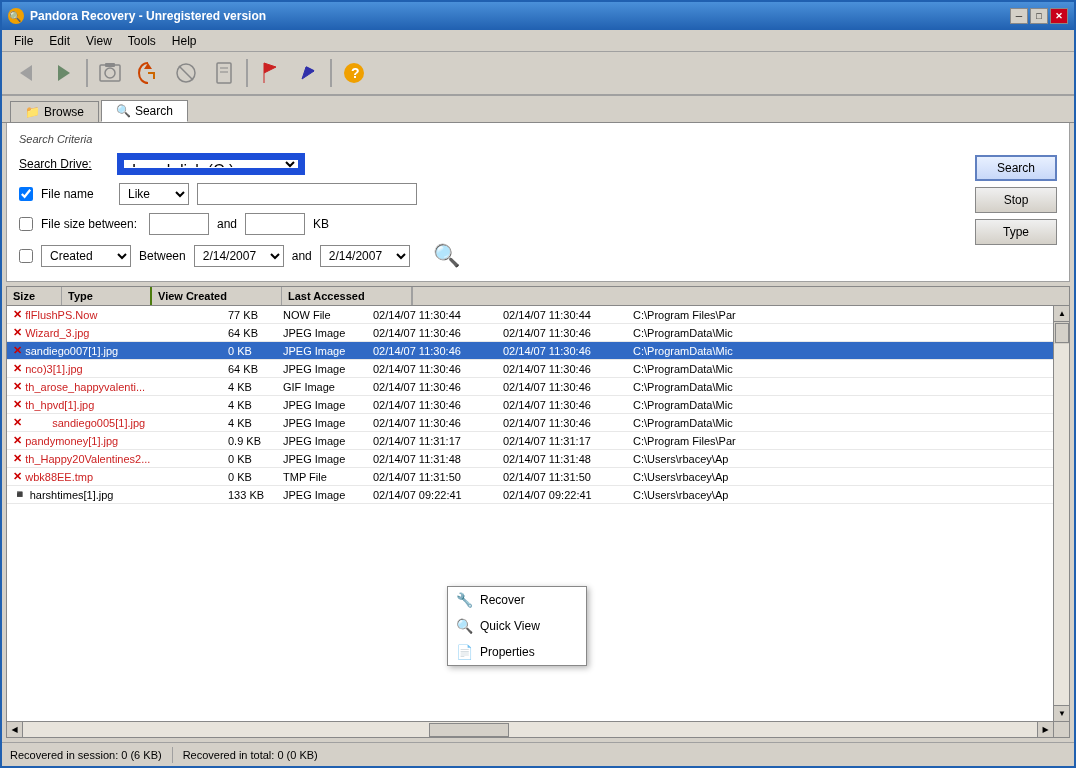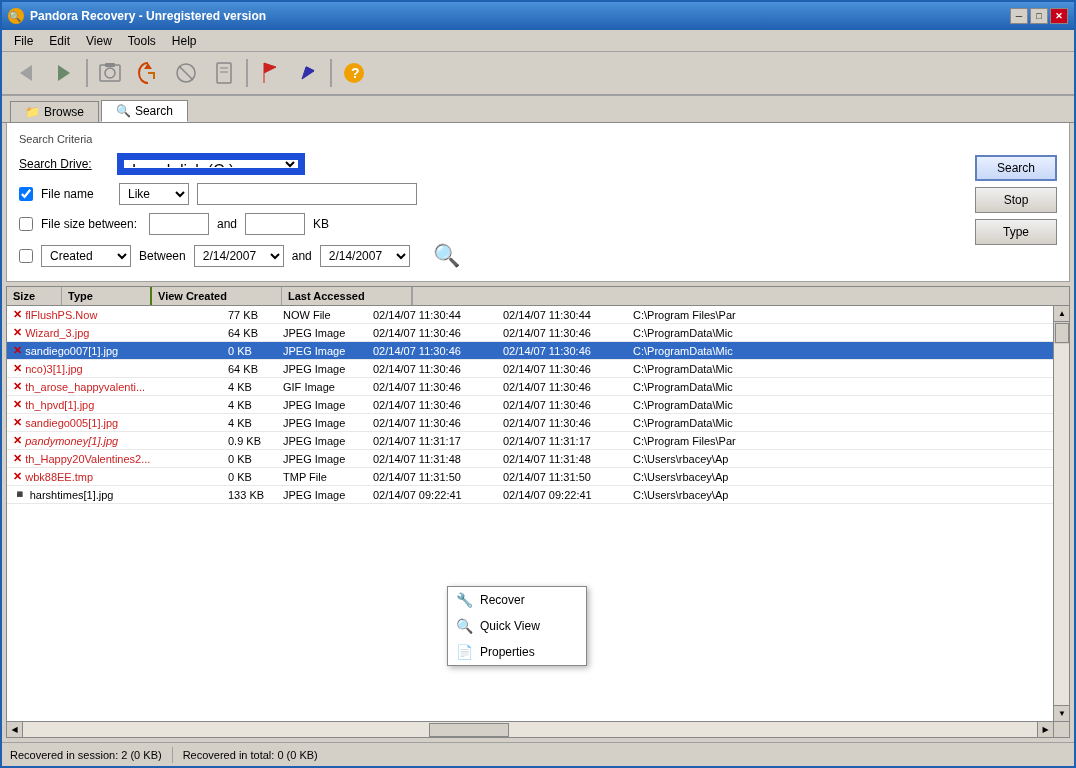--- a/index.html
+++ b/index.html
@@ -113,20 +113,21 @@
       background: white;
       border-bottom: 1px solid white;
       z-index: 1;
     }
 
     
     .section-label {
       font-size: 11px;
       color: #444;
       margin-bottom: 6px;
+      font-style: italic;
     }
     .form-row {
       display: flex;
       align-items: center;
       margin-bottom: 8px;
       gap: 6px;
     }
     .form-label {
       font-size: 12px;
       min-width: 80px;
@@ -506,32 +507,32 @@
     </div>
     <div style="width:55px;padding:2px 6px;white-space:nowrap;">4 KB</div>
     <div style="width:90px;padding:2px 6px;white-space:nowrap;overflow:hidden;">JPEG Image</div>
     <div style="width:130px;padding:2px 6px;white-space:nowrap;">02/14/07 11:30:46</div>
     <div style="width:130px;padding:2px 6px;white-space:nowrap;">02/14/07 11:30:46</div>
     <div style="flex:1;padding:2px 6px;white-space:nowrap;overflow:hidden;">C:\ProgramData\Mic</div>
   </div>
             <div class="file-row" style="display: flex; align-items: center; border-bottom: 1px solid rgb(232, 232, 232); font-size: 11px; cursor: pointer;">
     <div style="width:215px;padding:2px 6px;white-space:nowrap;overflow:hidden;text-overflow:ellipsis;display:flex;align-items:center;">
       <span style="color:#cc0000;margin-right:3px;font-size:11px;font-weight:bold;">✕</span>
-      <span style="color:#cc2222;">sandiego005[1].jpg</span>
+      <span style="color:#cc2222;margin-left:27px;">sandiego005[1].jpg</span>
     </div>
     <div style="width:55px;padding:2px 6px;white-space:nowrap;">4 KB</div>
     <div style="width:90px;padding:2px 6px;white-space:nowrap;overflow:hidden;">JPEG Image</div>
     <div style="width:130px;padding:2px 6px;white-space:nowrap;">02/14/07 11:30:46</div>
     <div style="width:130px;padding:2px 6px;white-space:nowrap;">02/14/07 11:30:46</div>
     <div style="flex:1;padding:2px 6px;white-space:nowrap;overflow:hidden;">C:\ProgramData\Mic</div>
   </div>
             <div class="file-row" style="display: flex; align-items: center; border-bottom: 1px solid rgb(232, 232, 232); font-size: 11px; cursor: pointer;">
     <div style="width:215px;padding:2px 6px;white-space:nowrap;overflow:hidden;text-overflow:ellipsis;display:flex;align-items:center;">
       <span style="color:#cc0000;margin-right:3px;font-size:11px;font-weight:bold;">✕</span>
-      <span style="color:#cc2222;font-style:italic;">pandymoney[1].jpg</span>
+      <span style="color:#cc2222;">pandymoney[1].jpg</span>
     </div>
     <div style="width:55px;padding:2px 6px;white-space:nowrap;">0.9 KB</div>
     <div style="width:90px;padding:2px 6px;white-space:nowrap;overflow:hidden;">JPEG Image</div>
     <div style="width:130px;padding:2px 6px;white-space:nowrap;">02/14/07 11:31:17</div>
     <div style="width:130px;padding:2px 6px;white-space:nowrap;">02/14/07 11:31:17</div>
     <div style="flex:1;padding:2px 6px;white-space:nowrap;overflow:hidden;">C:\Program Files\Par</div>
   </div>
             <div class="file-row" style="display: flex; align-items: center; border-bottom: 1px solid rgb(232, 232, 232); font-size: 11px; cursor: pointer;">
     <div style="width:215px;padding:2px 6px;white-space:nowrap;overflow:hidden;text-overflow:ellipsis;display:flex;align-items:center;">
       <span style="color:#cc0000;margin-right:3px;font-size:11px;font-weight:bold;">✕</span>
@@ -594,18 +595,18 @@
         <span style="font-size:14px;width:18px;">🔍</span>
         <span>Quick View</span>
       </div>
       <div class="context-menu-item" style="padding:5px 20px 5px 8px;cursor:pointer;display:flex;align-items:center;gap:6px;font-size:12px;">
         <span style="font-size:14px;width:18px;">📄</span>
         <span>Properties</span>
       </div>
     </div>
 
     <div class="status-bar" style="background:#d4d0c8;border-top:1px solid #a0a0a0;height:24px;display:flex;align-items:center;padding:0 8px;font-size:11px;gap:10px;position:absolute;bottom:0;left:0;right:0;">
-      <span>Recovered in session: 2 (0 KB)</span>
+      <span>Recovered in session: 0 (6 KB)</span>
       <div style="width:1px;height:16px;background:#a0a0a0;"></div>
       <span>Recovered in total: 0 (0 KB)</span>
     </div>
   </div>
 </div>
 
 </body></html>

